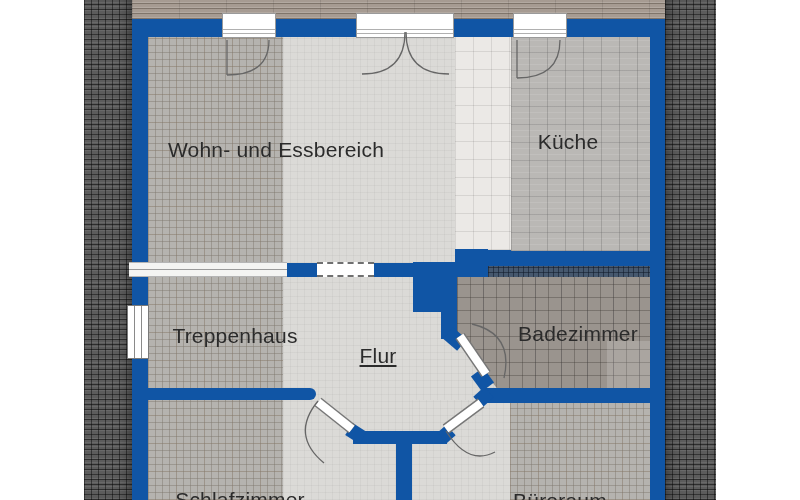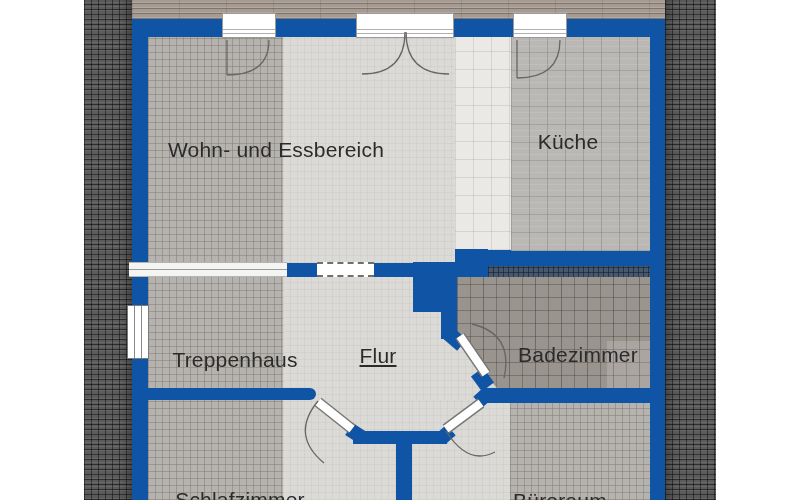--- a/index.html
+++ b/index.html
@@ -159,17 +159,17 @@
     <line x1="517" y1="40" x2="517" y2="78"></line>
     <path d="M 517 78 Q 560 78 560 40"></path>
     <path d="M 472 324 Q 514 334 504 378"></path>
     <path d="M 318 401 Q 290 435 324 463"></path>
     <path d="M 446 431 Q 468 466 495 452"></path>
   </g>
 </svg>
 
 <div class="room-label" style="left:276px;top:150px;">Wohn- und Essbereich</div>
 <div class="room-label" style="left:543px;top:142px;margin-left:25px;">Küche</div>
-<div class="room-label" style="left:235px;top:336px;margin-top:24px;">Treppenhaus</div>
+<div class="room-label" style="left:235px;top:336px;">Treppenhaus</div>
 <div class="room-label" style="left:378px;top:356px;text-decoration:underline;">Flur</div>
-<div class="room-label" style="left:578px;top:334px;margin-top:21px;">Badezimmer</div>
+<div class="room-label" style="left:578px;top:334px;">Badezimmer</div>
 <div class="room-label" style="left:240px;top:500px;">Schlafzimmer</div>
 <div class="room-label" style="left:560px;top:501px;">Büroraum</div>
 
 </body></html>

